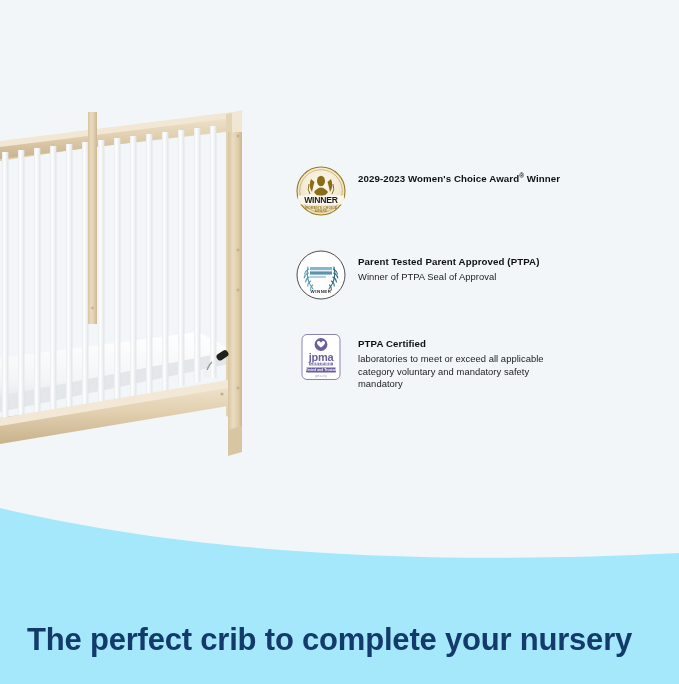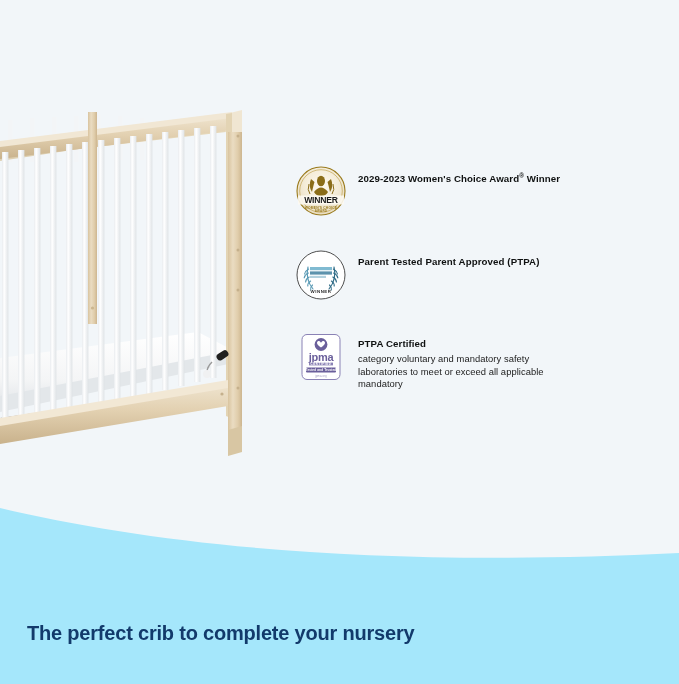--- a/index.html
+++ b/index.html
@@ -34,21 +34,21 @@
     height: 214px;
     z-index: 1;
   }
   #bottom-band svg { display: block; width: 679px; height: 214px; }
 
   #headline {
     position: absolute;
     left: 27px;
     top: 622px;
     z-index: 3;
-    font-size: 20px;
+    font-size: 31px;
     font-weight: bold;
     letter-spacing: -0.2px;
     color: #123a6b;
     white-space: nowrap;
   }
 
   
   #crib {
     position: absolute;
     left: 0px;
@@ -283,20 +283,23 @@
           <g>
             <rect x="14" y="17" width="22" height="3.2" fill="#6aaec9" opacity="0.85"></rect>
             <rect x="14" y="21.4" width="22" height="3.2" fill="#3f7f9e" opacity="0.85"></rect>
             <rect x="14" y="25.8" width="16" height="2.2" fill="#9fc6d6" opacity="0.8"></rect>
           </g>
           <text x="25" y="43.2" text-anchor="middle" font-family="Liberation Sans, sans-serif" font-size="4.4" font-weight="bold" fill="#2b2b2b" letter-spacing="0.5">WINNER</text>
         </svg>
       </div>
       <div class="badge-text">
         <div class="badge-title">Parent Tested Parent Approved (PTPA)</div>
+        <div class="badge-desc">
+          <div>Winner of PTPA Seal of Approval</div>
+        </div>
       </div>
     </div>
 
     <div class="badge-row r3">
       <div class="badge-mark">
         <svg width="50" height="50" viewBox="0 0 50 50" xmlns="http://www.w3.org/2000/svg">
           <rect x="6" y="2.5" width="38" height="45" rx="5" fill="#ffffff" stroke="#8a82b5" stroke-width="1"></rect>
 
           <circle cx="25" cy="12.5" r="6.4" fill="#6a5f9b"></circle>
           <path d="M25 15.6 c-2.6 -1.9 -4 -3.2 -4 -4.8 a1.8 1.8 0 0 1 3.4 -0.9 l0.6 0.9 l0.6 -0.9 a1.8 1.8 0 0 1 3.4 0.9 c0 1.6 -1.4 2.9 -4 4.8z" fill="#ffffff"></path>
@@ -304,22 +307,22 @@
           <rect x="13" y="30.6" width="24" height="2.8" fill="#8a82b5"></rect>
           <text x="25" y="32.9" text-anchor="middle" font-family="Liberation Sans, sans-serif" font-size="2.8" font-weight="bold" fill="#ffffff" letter-spacing="0.7">CERTIFIED</text>
           <rect x="10" y="35.4" width="30" height="5.2" rx="1" fill="#6a5f9b"></rect>
           <text x="25" y="39.2" text-anchor="middle" font-family="Liberation Sans, sans-serif" font-size="3.2" font-weight="bold" fill="#ffffff" letter-spacing="0.1">Tested and Trusted</text>
           <text x="25" y="44.8" text-anchor="middle" font-family="Liberation Sans, sans-serif" font-size="2.6" fill="#9a94bb" letter-spacing="0.2">jpma.org</text>
         </svg>
       </div>
       <div class="badge-text">
         <div class="badge-title">PTPA Certified</div>
         <div class="badge-desc">
+          <div>laboratories to meet or exceed all applicable</div>
           <div>category voluntary and mandatory safety</div>
-          <div>laboratories to meet or exceed all applicable</div>
           <div>mandatory</div>
         </div>
       </div>
     </div>
 
   </div>
 
   <div id="bottom-band">
     <svg width="679" height="214" viewBox="0 0 679 214" xmlns="http://www.w3.org/2000/svg" preserveAspectRatio="none">
       <path d="M0,38 C160,76 380,98 679,83 L679,214 L0,214 Z" fill="#a5e7fb"></path>

